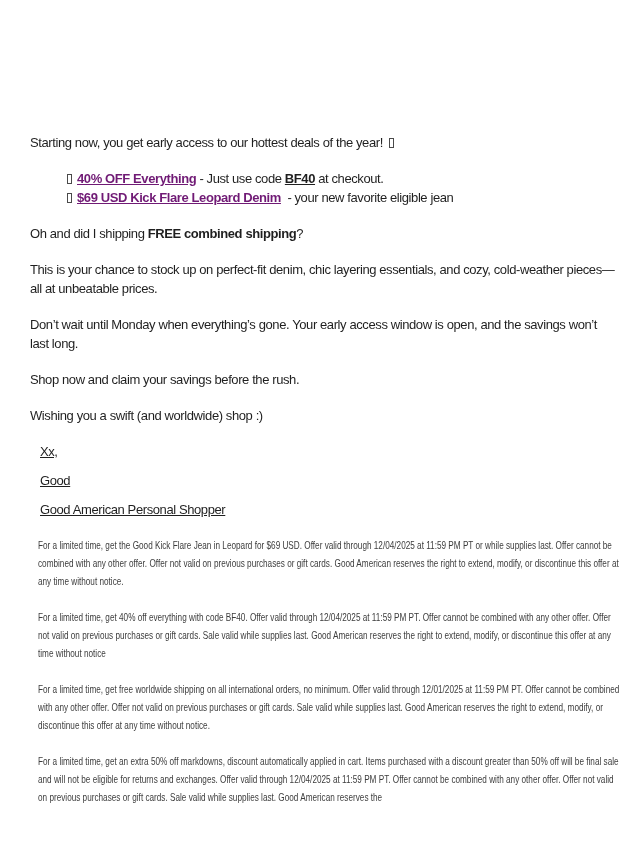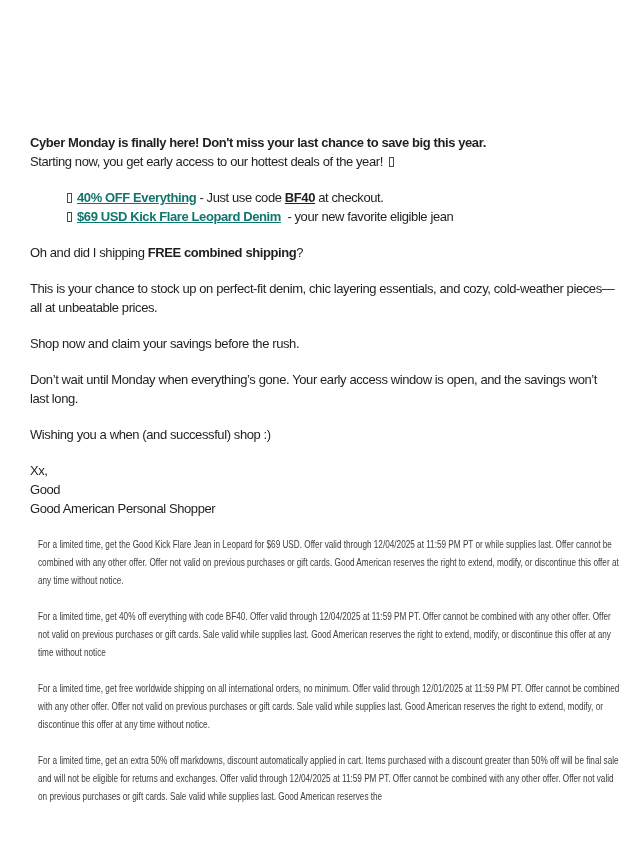--- a/index.html
+++ b/index.html
@@ -18,74 +18,73 @@
   .email { padding: 133px 25px 0 30px; }
   .para { margin-bottom: 17px; }
   .line { display: block; }
   strong { font-weight: 700; }
   ul.bullets {
     list-style: none;
     margin: 0 0 17px 36px;
   }
   ul.bullets li { white-space: pre-wrap; }
   a.promo-link {
-    color: #0f766e;
+    color: #701a75;
     font-weight: 700;
     text-decoration: underline;
     cursor: pointer;
   }
   .code {
     font-weight: 700;
     text-decoration: underline;
     color: inherit;
     margin-top: 32px;
   }
   .tofu {
     display: inline-block;
     width: 5px; height: 10px;
     border: 1px solid #4a4a4a;
     vertical-align: -1px;
   }
   ul.bullets .tofu { margin-right: 5px; margin-left: 1px; }
   .subline .tofu { margin-left: 3px; }
-  .sig div { margin: 0; }
+  .sig div { margin: 10px; text-decoration: underline; }
   .fineprint {
     margin: 0 0 0 8px;
     width: 128%;
     transform: scaleX(0.78);
     transform-origin: 0 0;
     color: #3c3c3c;
     font-size: 10.5px;
     line-height: 18px;
     letter-spacing: 0;
   }
   .fineprint p { margin-bottom: 18px; }
 </style>
 </head>
 <body>
 
 <div class="email">
 
   <div class="para">
-    <span class="line"><strong>Cyber Monday is finally here! Don't miss your last chance to save big this year.</strong></span>
     <span class="line subline"><span>Starting now, you get early access to our hottest deals of the year! </span><span class="tofu"></span></span>
   </div>
 
 
   <ul class="bullets">
     <li><span class="tofu"></span><a class="promo-link">40% OFF Everything</a><span> - Just use code </span><span class="code">BF40</span><span> at checkout.</span></li>
     <li><span class="tofu"></span><a class="promo-link">$69 USD Kick Flare Leopard Denim</a><span>  - your new favorite eligible jean</span></li>
   </ul>
 
   <div class="para"><span>Oh and did I shipping </span><strong>FREE combined shipping</strong><span>?</span></div>
 
   <div class="para">This is your chance to stock up on perfect-fit denim, chic layering essentials, and cozy, cold-weather pieces—all at unbeatable prices.</div>
+  <div class="para">Don’t wait until Monday when everything’s gone. Your early access window is open, and the savings won’t last long.</div>
   <div class="para">Shop now and claim your savings before the rush.</div>
-  <div class="para">Don’t wait until Monday when everything’s gone. Your early access window is open, and the savings won’t last long.</div>
-  <div class="para">Wishing you a when (and successful) shop :)</div>
+  <div class="para">Wishing you a swift (and worldwide) shop :)</div>
 
   <div class="para sig">
     <div>Xx,</div>
     <div>Good</div>
     <div>Good American Personal Shopper</div>
   </div>
 
   <div class="fineprint">
     <p>For a limited time, get the Good Kick Flare Jean in Leopard for $69 USD. Offer valid through 12/04/2025 at 11:59 PM PT or while supplies last. Offer cannot be combined with any other offer. Offer not valid on previous purchases or gift cards. Good American reserves the right to extend, modify, or discontinue this offer at any time without notice.</p>
     <p>For a limited time, get 40% off everything with code BF40. Offer valid through 12/04/2025 at 11:59 PM PT. Offer cannot be combined with any other offer. Offer not valid on previous purchases or gift cards. Sale valid while supplies last. Good American reserves the right to extend, modify, or discontinue this offer at any time without notice</p>

